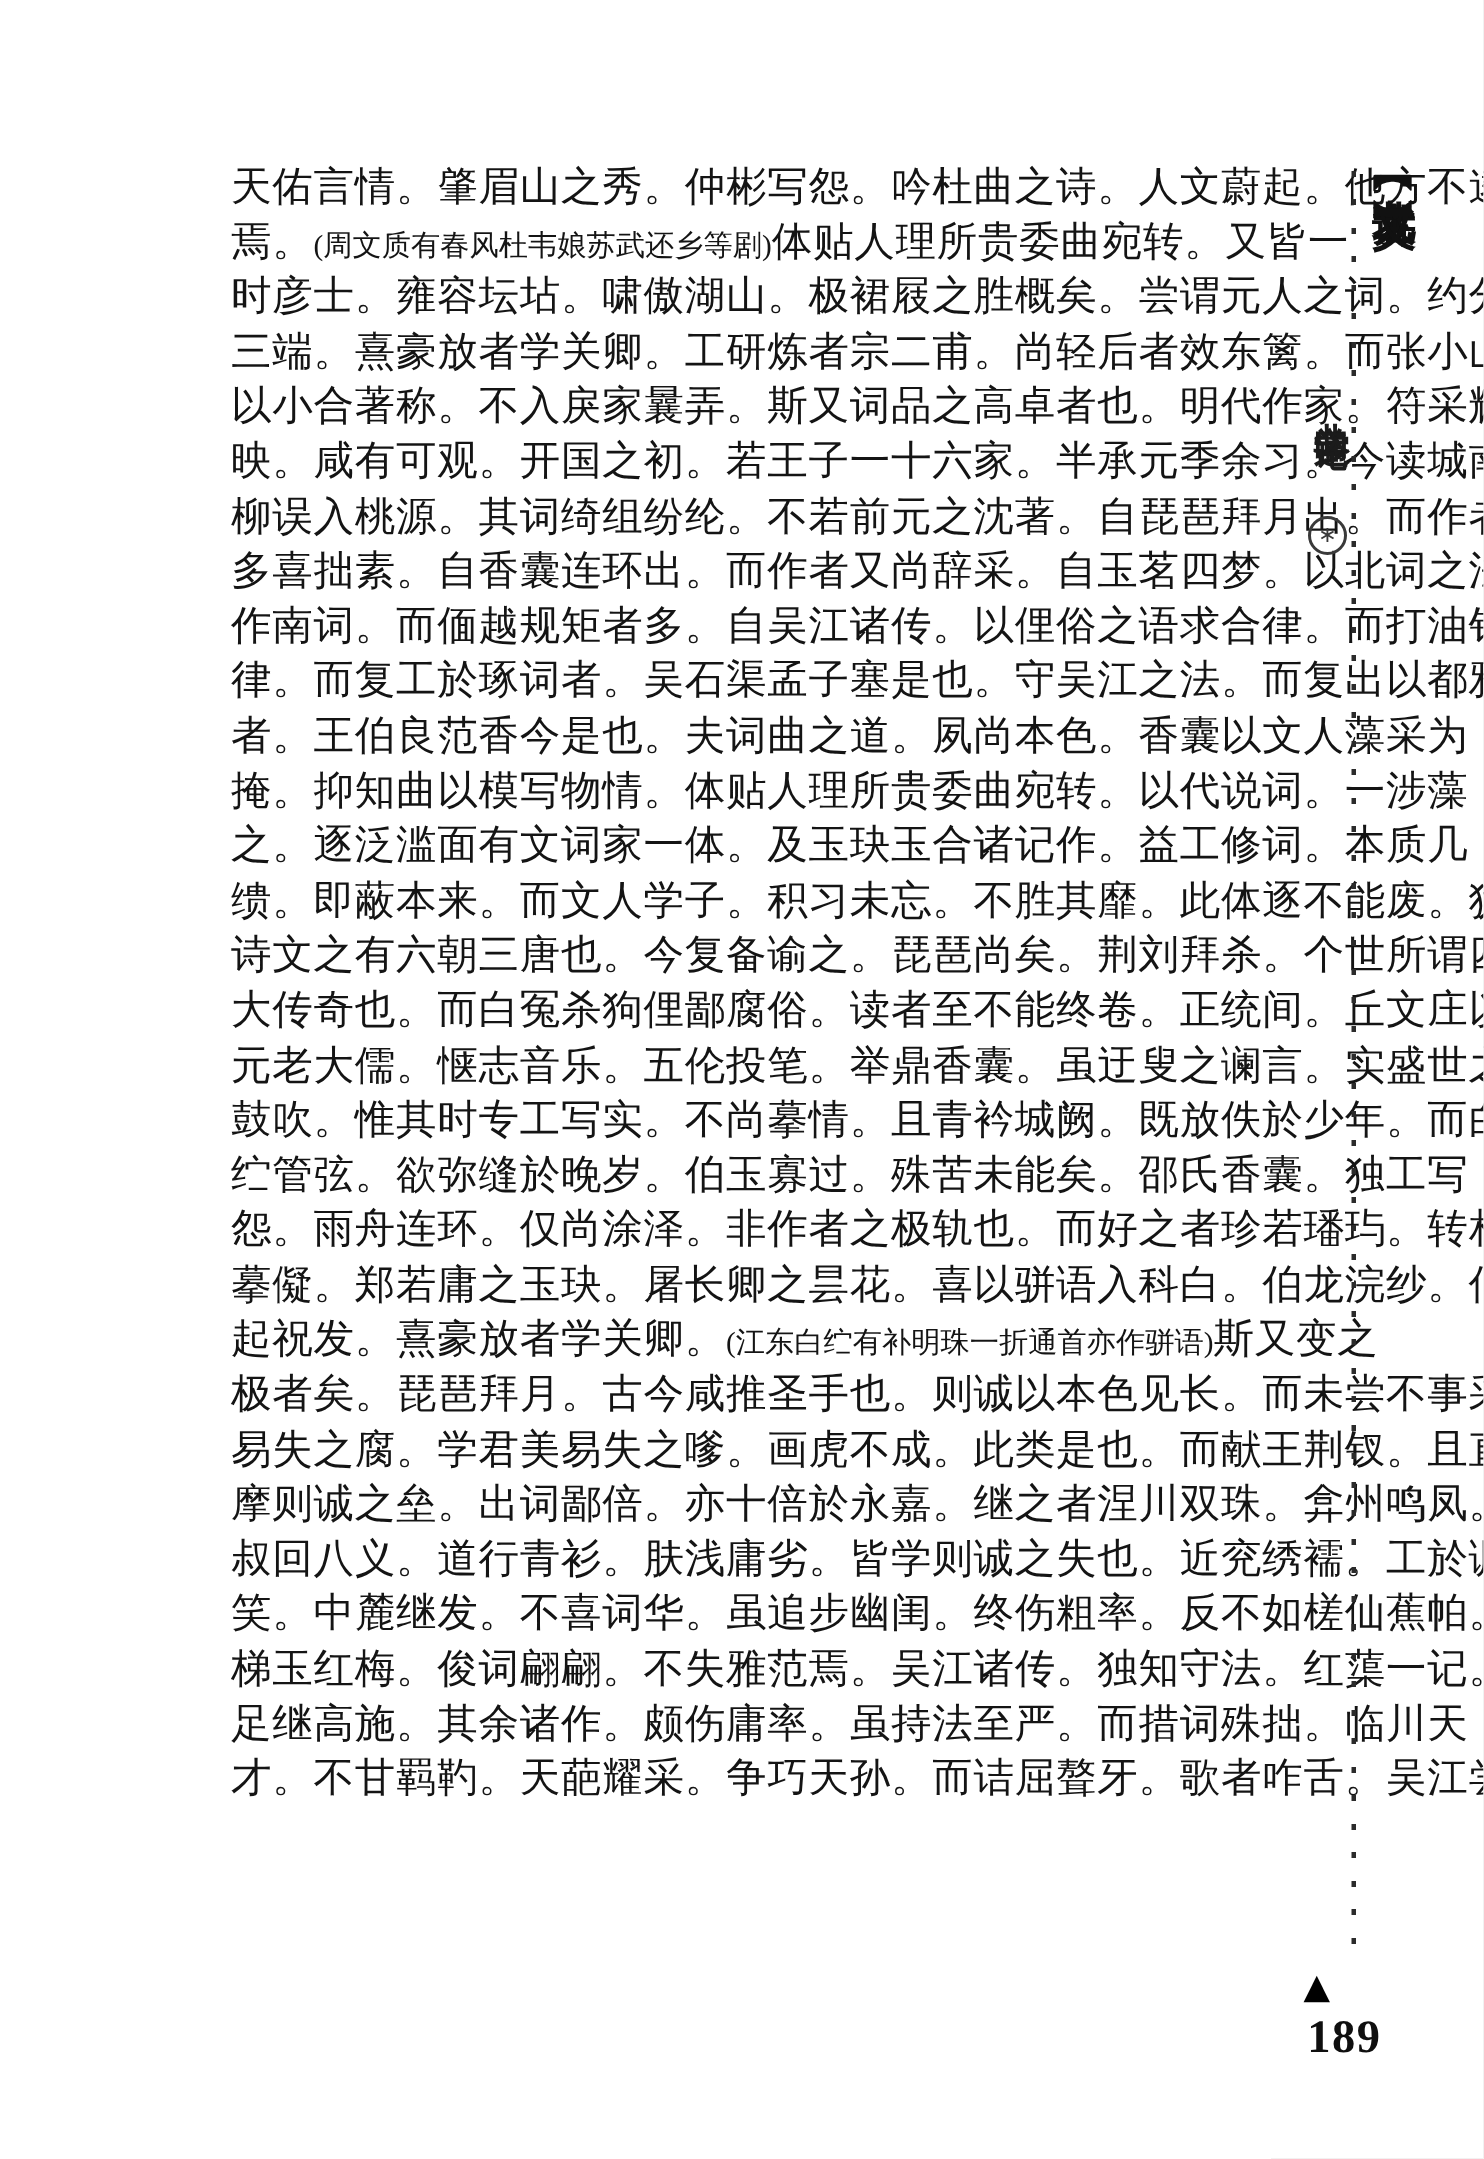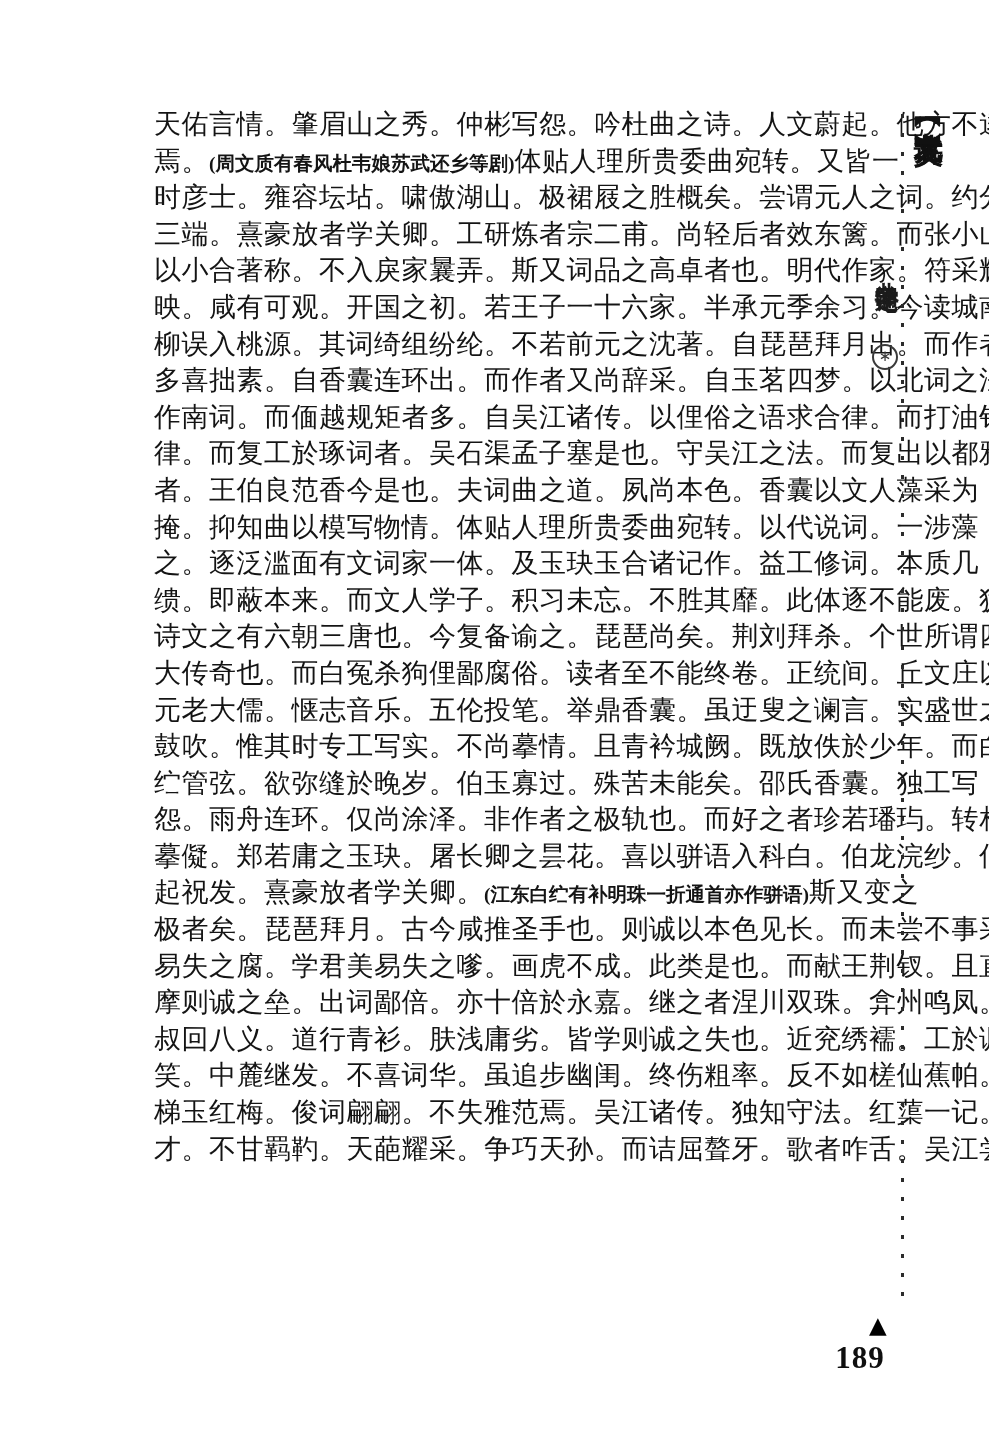--- a/index.html
+++ b/index.html
@@ -24,21 +24,21 @@
     text-align-last:justify;
     white-space:nowrap;
   }
   .seg-body{
     font-size:27px;
     font-weight:400;
     letter-spacing:0.5px;
   }
   .seg-note{
     font-size:19.5px;
-    font-weight:700;
+    font-weight:400;
     letter-spacing:0px;
   }
   .margin-rail{
     position:absolute;
     left:901px;top:114px;
     width:3px;height:1196px;
     background:repeating-linear-gradient(to bottom,#2b2b2b 0px,#2b2b2b 4px,transparent 4px,transparent 19px);
   }
   .series-title{
     position:absolute;
@@ -72,23 +72,23 @@
   }
   .footer-triangle{
     position:absolute;
     left:869px;top:1312px;
     font-size:23px;
     color:#000;
     font-family:"DejaVu Sans",sans-serif;
   }
   .page-number{
     position:absolute;
-    left:825px;top:1340px;
+    left:851px;top:1340px;
     width:70px;
-    text-align:center;
+    text-align:right;
     font-size:31px;
     font-weight:700;
     letter-spacing:1px;
     color:#0f0f0f;
   }
 </style>
 </head>
 <body>
 
 <div class="page">
@@ -115,20 +115,21 @@
       <div class="line"><span class="seg-body">纻管弦。欲弥缝於晚岁。伯玉寡过。殊苦未能矣。邵氏香囊。独工写</span></div>
       <div class="line"><span class="seg-body">怨。雨舟连环。仅尚涂泽。非作者之极轨也。而好之者珍若璠玙。转相</span></div>
       <div class="line"><span class="seg-body">摹儗。郑若庸之玉玦。屠长卿之昙花。喜以骈语入科白。伯龙浣纱。伯</span></div>
       <div class="line"><span class="seg-body">起祝发。熹豪放者学关卿。</span><span class="seg-note">(江东白纻有补明珠一折通首亦作骈语)</span><span class="seg-body">斯又变之</span></div>
       <div class="line"><span class="seg-body">极者矣。琵琶拜月。古今咸推圣手也。则诚以本色见长。而未尝不事采</span></div>
       <div class="line"><span class="seg-body">易失之腐。学君美易失之嗲。画虎不成。此类是也。而献王荆钗。且直</span></div>
       <div class="line"><span class="seg-body">摩则诚之垒。出词鄙倍。亦十倍於永嘉。继之者涅川双珠。弇州鸣凤。</span></div>
       <div class="line"><span class="seg-body">叔回八义。道行青衫。肤浅庸劣。皆学则诚之失也。近兖绣襦。工於调</span></div>
       <div class="line"><span class="seg-body">笑。中麓继发。不喜词华。虽追步幽闺。终伤粗率。反不如槎仙蕉帕。</span></div>
       <div class="line"><span class="seg-body">梯玉红梅。俊词翩翩。不失雅范焉。吴江诸传。独知守法。红蕖一记。</span></div>
+      <div class="line"><span class="seg-body">足继高施。其余诸作。颇伤庸率。虽持法至严。而措词殊拙。临川天</span></div>
       <div class="line"><span class="seg-body">才。不甘羁靮。天葩耀采。争巧天孙。而诘屈聱牙。歌者咋舌。吴江尝</span></div>
     </div>
 
   <div class="margin-rail"></div>
 
   <div class="series-title">【老北大讲义】</div>
 
   <div class="book-title">曲学通论</div>
 
   <div class="stamp">∗</div>

